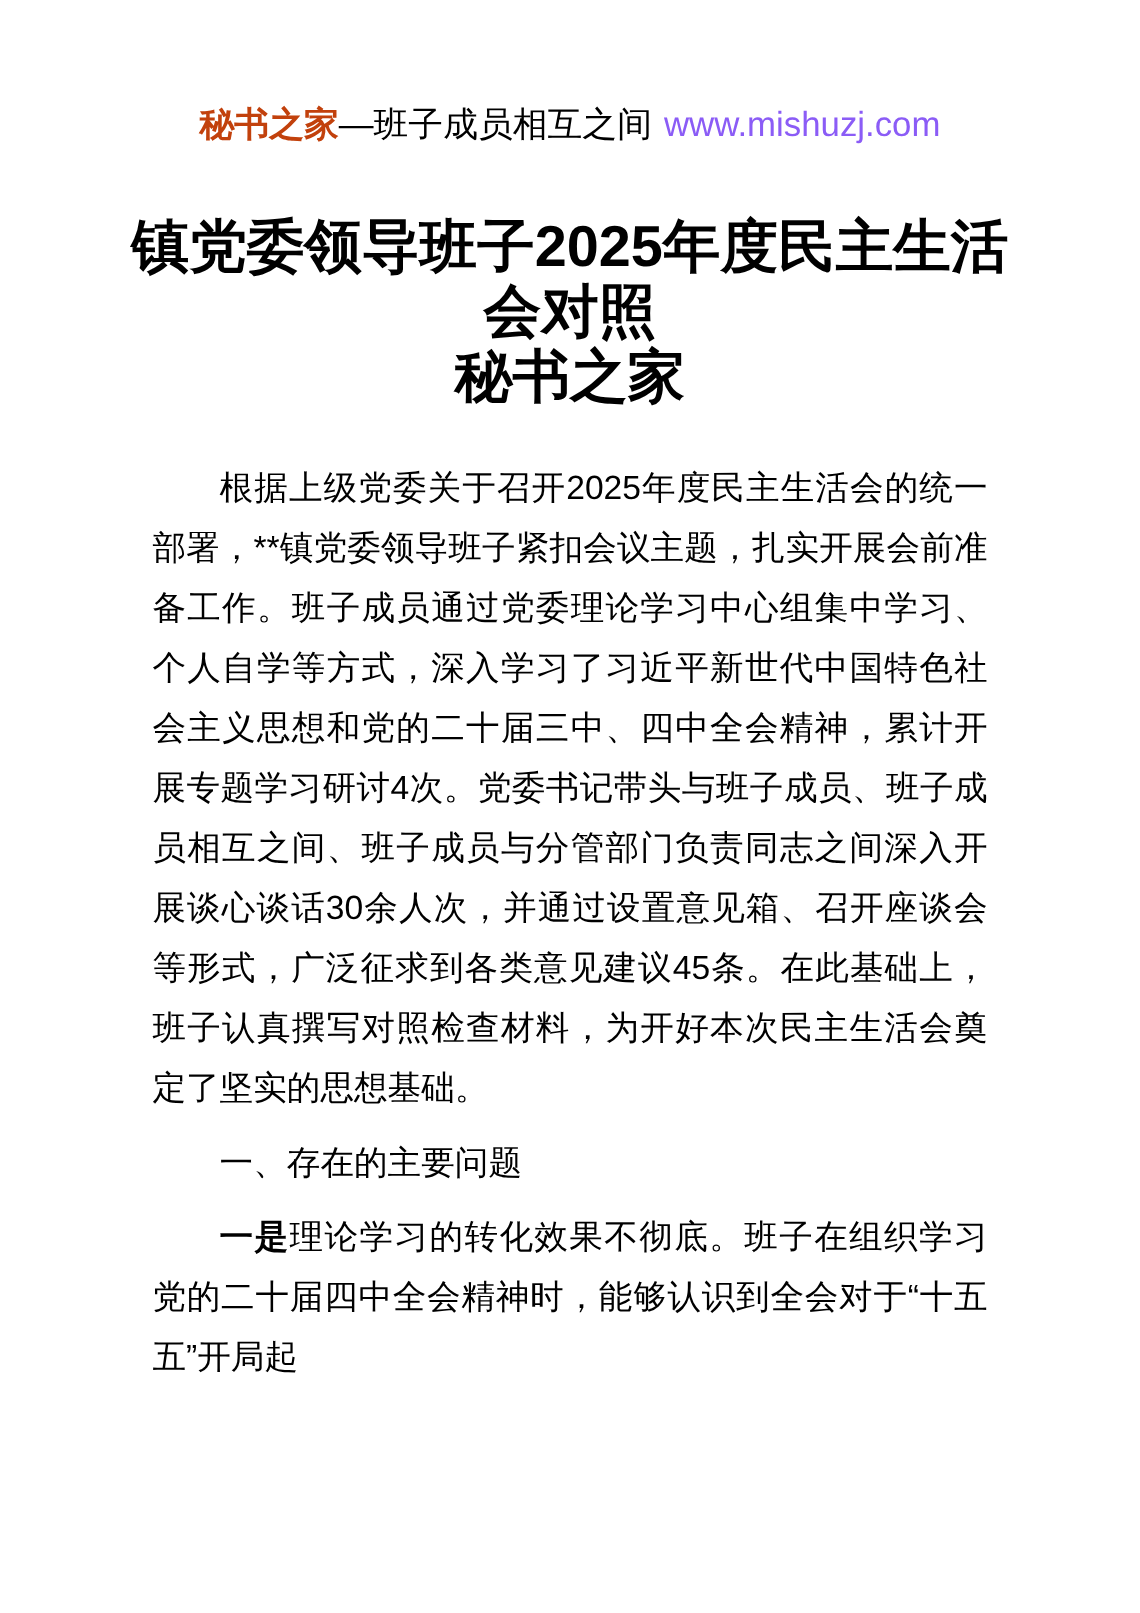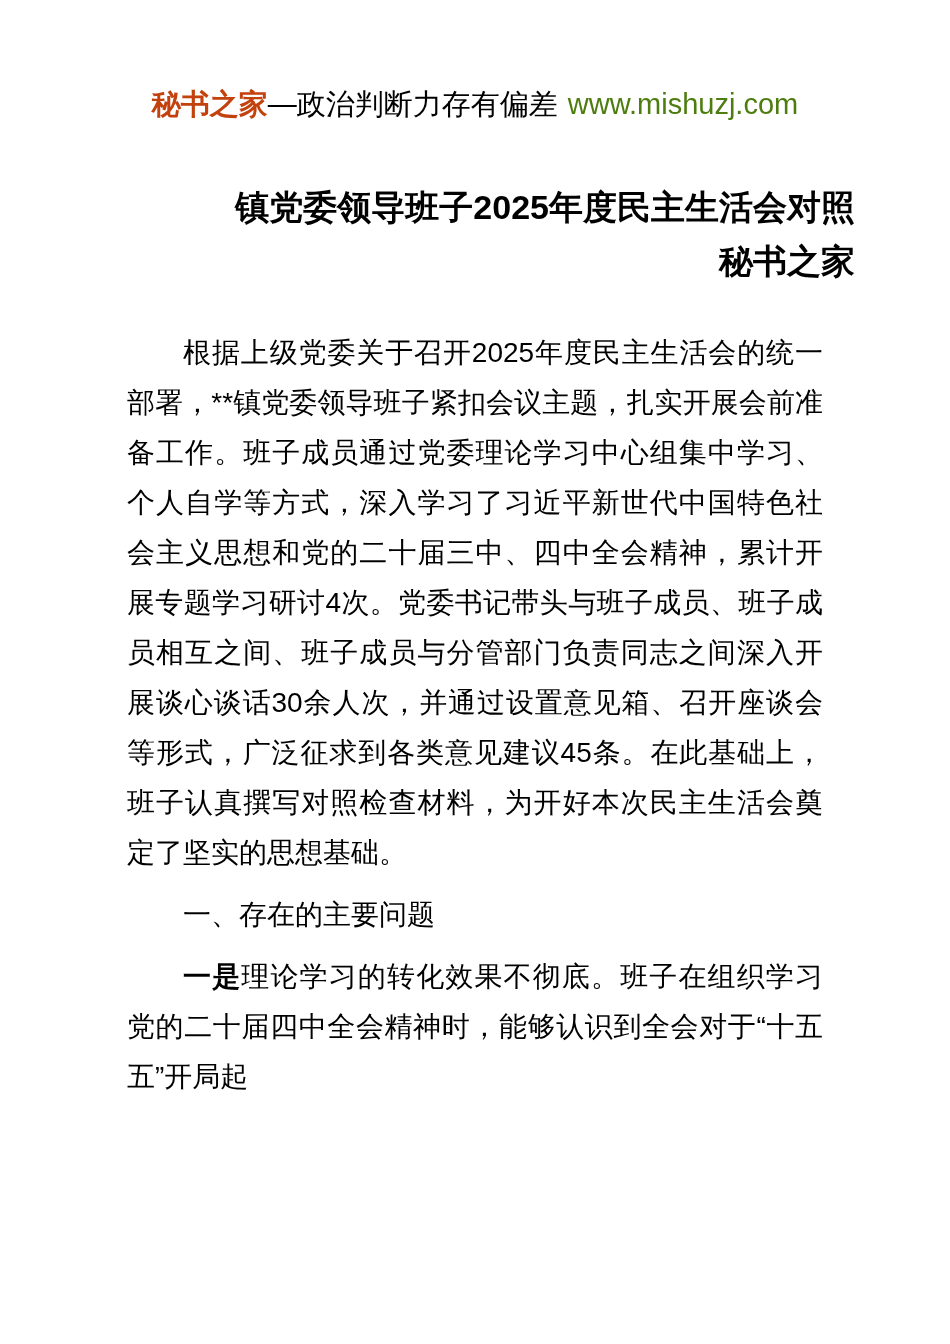--- a/index.html
+++ b/index.html
@@ -28,22 +28,22 @@
   }
   .banner .sep-text {
     color: #000000;
   }
   .banner .site-url {
     margin-left: 10px;
   }
   .doc-title {
     margin: 58px auto 17px auto;
     width: 760px;
-    text-align: right;
-    font-size: 34px;
+    text-align: center;
+    font-size: 48px;
     font-weight: bold;
     line-height: 54px;
     color: #000000;
   }
   .content {
     margin: 40px 115px 0 115px;
     font-size: 28px;
     line-height: 50px;
     text-align: justify;
     color: #000000;
@@ -59,21 +59,21 @@
   .content b {
     font-weight: bold;
   }
 </style>
 </head>
 <body>
 
 <div class="page">
 
   <div class="banner">
-    <span class="site-name" style="color: #c2410c;">秘书之家</span><span class="sep-text">—政治判断力存有偏差</span><span class="site-url" style="color: #4d7c0f; text-align: right;">www.mishuzj.com</span>
+    <span class="site-name" style="color: #c2410c;">秘书之家</span><span class="sep-text">—班子成员相互之间</span><span class="site-url" style="color: #8b5cf6; text-align: right;">www.mishuzj.com</span>
   </div>
 
   <div class="doc-title">
     <span>镇党委领导班子2025年度民主生活会对照</span><br>
     <span>秘书之家</span>
   </div>
 
   <div class="content">
     <p>根据上级党委关于召开2025年度民主生活会的统一部署，**镇党委领导班子紧扣会议主题，扎实开展会前准备工作。班子成员通过党委理论学习中心组集中学习、个人自学等方式，深入学习了习近平新世代中国特色社会主义思想和党的二十届三中、四中全会精神，累计开展专题学习研讨4次。党委书记带头与班子成员、班子成员相互之间、班子成员与分管部门负责同志之间深入开展谈心谈话30余人次，并通过设置意见箱、召开座谈会等形式，广泛征求到各类意见建议45条。在此基础上，班子认真撰写对照检查材料，为开好本次民主生活会奠定了坚实的思想基础。</p>
     <p class="spaced">一、存在的主要问题</p>

